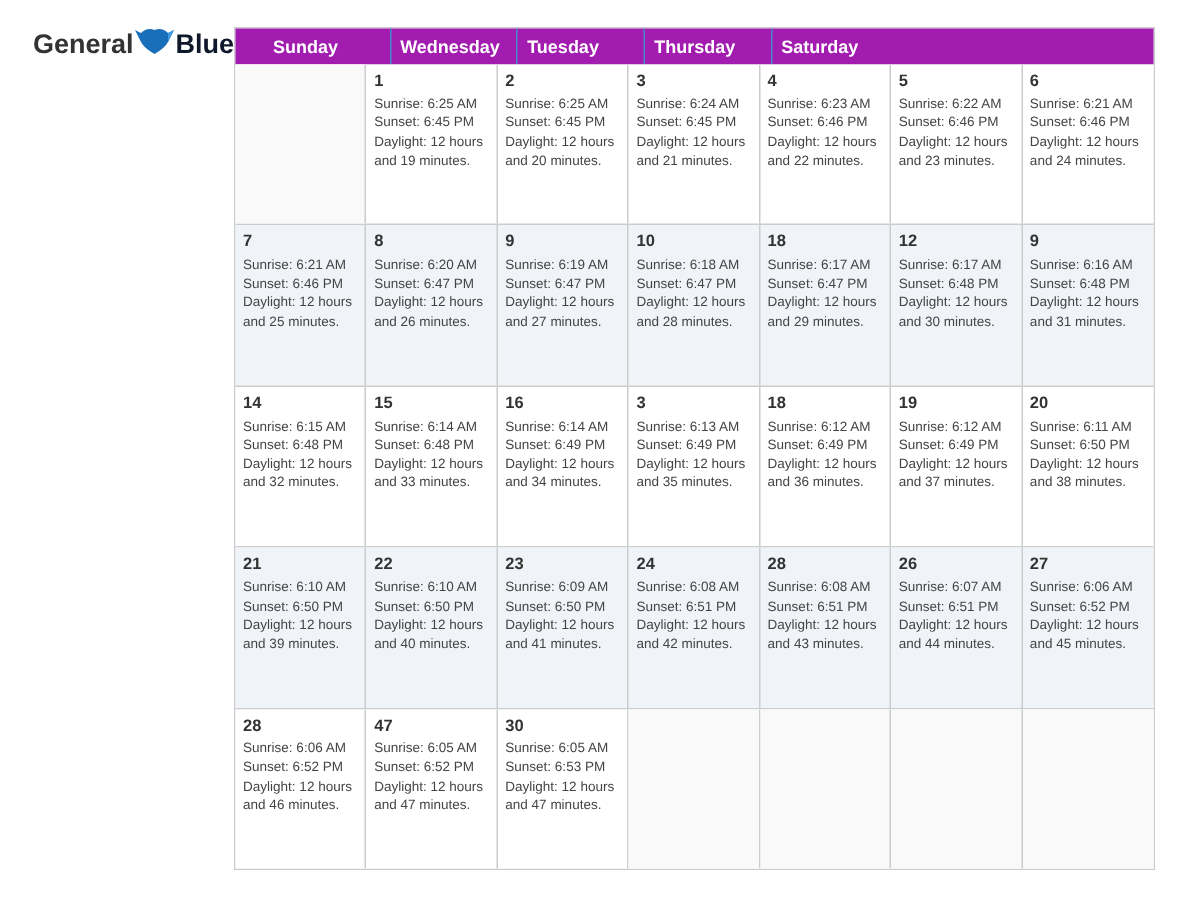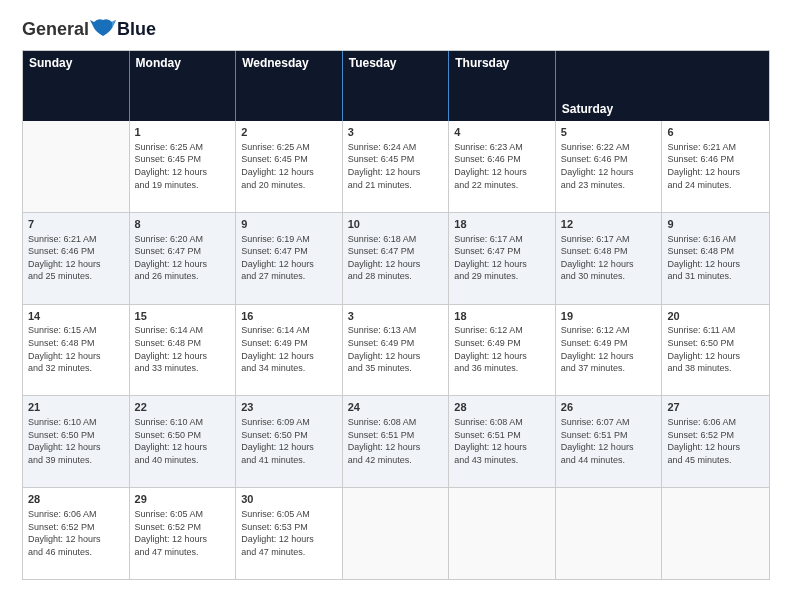--- a/index.html
+++ b/index.html
@@ -8,21 +8,21 @@
       background: #fff;
       width: 792px;
       height: 612px;
       overflow: hidden;
     }
     .page {
       width: 792px;
       height: 592px;
       padding: 18px 22px 12px 22px;
       display: flex;
-      flex-direction: column;
+      flex-direction: row;
     }
     .header {
       display: flex;
       justify-content: space-between;
       align-items: flex-start;
       margin-bottom: 10px;
     }
     .logo {
       display: flex;
       flex-direction: column;
@@ -43,31 +43,32 @@
     }
     .calendar {
       flex: 1;
       display: flex;
       flex-direction: column;
       border: 1px solid #ccc;
     }
     .cal-header-row {
       display: grid;
       grid-template-columns: repeat(7, 1fr);
-      background: #0f172a;
+      background: #a21caf;
+      padding-left: 19px;
     }
     .cal-header-cell {
       color: #fff;
       font-size: 12px;
       font-weight: bold;
       padding: 5px 6px;
       text-align: left;
       border-right: 1px solid #4488cc;
     }
-    .cal-header-cell:last-child { border-right: none; margin-top: 46px; }
+    .cal-header-cell:last-child { border-right: none; }
     .cal-body {
       flex: 1;
       display: flex;
       flex-direction: column;
     }
     .cal-row {
       display: grid;
       grid-template-columns: repeat(7, 1fr);
       flex: 1;
       border-bottom: 1px solid #ccc;
@@ -116,21 +117,20 @@
 </div>
     <div class="title-block">
       <div class="month-title"></div>
       <div class="location"></div>
     </div>
   </div>
 
   <div class="calendar">
     <div class="cal-header-row">
     <div class="cal-header-cell">Sunday</div>
-        <div class="cal-header-cell">Monday</div>
         <div class="cal-header-cell">Wednesday</div>
         <div class="cal-header-cell">Tuesday</div>
         <div class="cal-header-cell">Thursday</div>
         <div class="cal-header-cell">Saturday</div>
       </div>
     <div class="cal-body">
     <div class="cal-row row-normal">
           <div class="cal-cell empty"></div>
           <div class="cal-cell">
             <span class="day-num">1</span>
@@ -246,21 +246,21 @@
             <span class="day-num">27</span>
             <div class="cell-info">Sunrise: 6:06 AM<br>Sunset: 6:52 PM<br>Daylight: 12 hours<br>and 45 minutes.</div>
           </div>
         </div>
         <div class="cal-row row-normal">
           <div class="cal-cell">
             <span class="day-num">28</span>
             <div class="cell-info">Sunrise: 6:06 AM<br>Sunset: 6:52 PM<br>Daylight: 12 hours<br>and 46 minutes.</div>
           </div>
           <div class="cal-cell">
-            <span class="day-num">29</span>
+            <span class="day-num">47</span>
             <div class="cell-info">Sunrise: 6:05 AM<br>Sunset: 6:52 PM<br>Daylight: 12 hours<br>and 47 minutes.</div>
           </div>
           <div class="cal-cell">
             <span class="day-num">30</span>
             <div class="cell-info">Sunrise: 6:05 AM<br>Sunset: 6:53 PM<br>Daylight: 12 hours<br>and 47 minutes.</div>
           </div>
           <div class="cal-cell empty"></div>
           <div class="cal-cell empty"></div>
           <div class="cal-cell empty"></div>
           <div class="cal-cell empty"></div>

